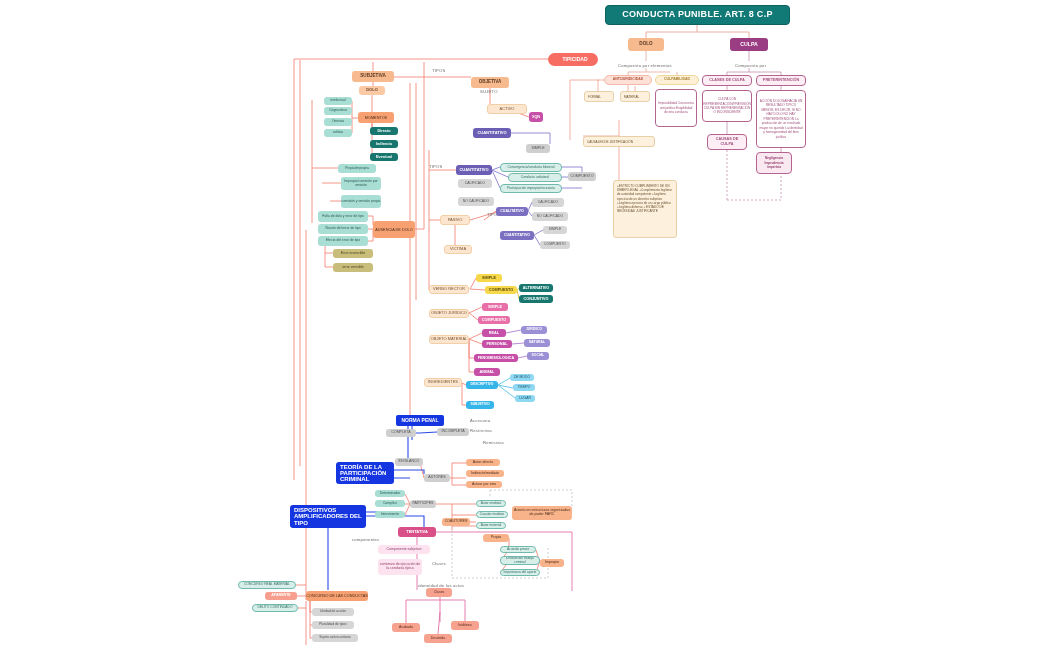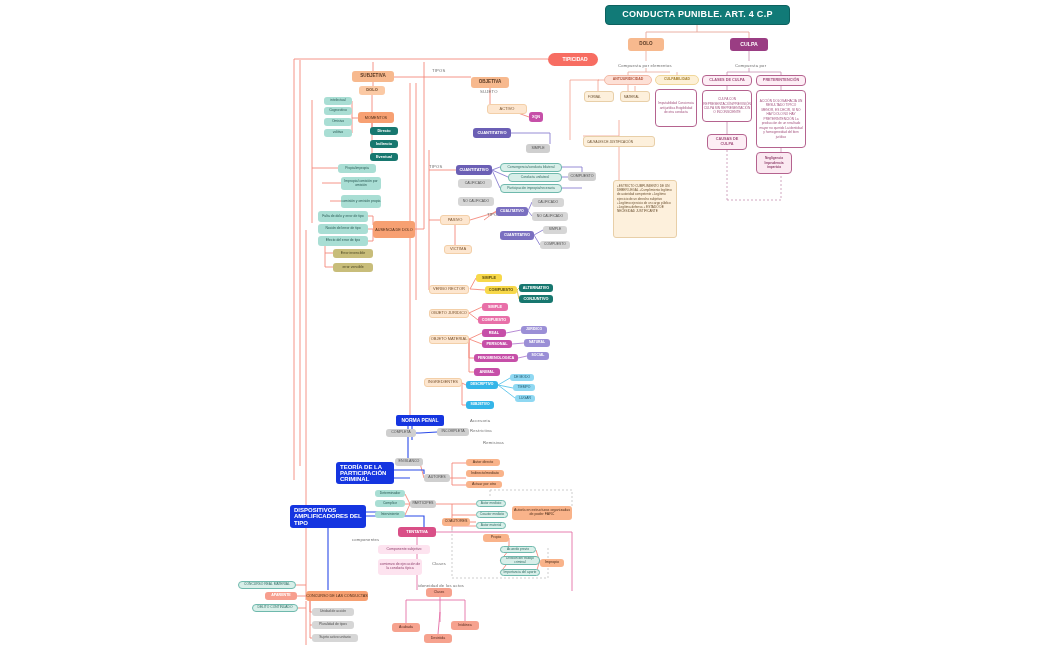--- a/index.html
+++ b/index.html
@@ -160,21 +160,21 @@
       <div class="lbl" style="left: 487px; top: 212px;">TIPOS</div>
       <div class="lbl" style="left: 470px; top: 418px;">Accesoria</div>
       <div class="lbl" style="left: 470px; top: 428px;">Restrictiva</div>
       <div class="lbl" style="left: 483px; top: 440px;">Remisivas</div>
       <div class="lbl" style="left: 352px; top: 537px;">componentes</div>
       <div class="lbl" style="left: 432px; top: 561px;">Clases</div>
       <div class="lbl" style="left: 418px; top: 583px;">idoneidad de los actos</div>
     </div>
 
   <div id="nodes">
-      <div class="node t-title" style="left: 605px; top: 5px; width: 185px; height: 20px;">CONDUCTA PUNIBLE. ART. 4 C.P</div>
+      <div class="node t-title" style="left: 605px; top: 5px; width: 185px; height: 20px;">CONDUCTA PUNIBLE. ART. 8 C.P</div>
       <div class="node t-peach" style="left: 628px; top: 38px; width: 36px; height: 13px;">DOLO</div>
       <div class="node t-purple" style="left: 730px; top: 38px; width: 38px; height: 13px;">CULPA</div>
       <div class="node t-anti" style="left: 604px; top: 75px; width: 48px; height: 10px;">ANTIJURIDICIDAD</div>
       <div class="node t-culp" style="left: 655px; top: 75px; width: 44px; height: 10px;">CULPABILIDAD</div>
       <div class="node t-cream" style="left: 584px; top: 91px; width: 30px; height: 11px;">FORMAL</div>
       <div class="node t-cream" style="left: 620px; top: 91px; width: 30px; height: 11px;">MATERIAL</div>
       <div class="node t-outlinepink" style="left: 655px; top: 89px; width: 42px; height: 38px;">Imputabilidad Conciencia antijurídica Exigibilidad de otra conducta</div>
       <div class="node t-cream" style="left: 583px; top: 136px; width: 72px; height: 11px;">CAUSALES DE JUSTIFICACIÓN</div>
       <div class="node t-cream" style="left: 613px; top: 180px; width: 64px; height: 58px;">+ESTRICTO CUMPLIMIENTO DE UN DEBER LEGAL +Cumplimiento legítimo de autoridad competente +Legítimo ejercicio de un derecho subjetivo +Legítimo ejercicio de un cargo público +Legítima defensa + ESTADO DE NECESIDAD JUSTIFICANTE</div>
       <div class="node t-outlinepink hdr" style="left: 702px; top: 75px; width: 50px; height: 11px;">CLASES DE CULPA</div>

